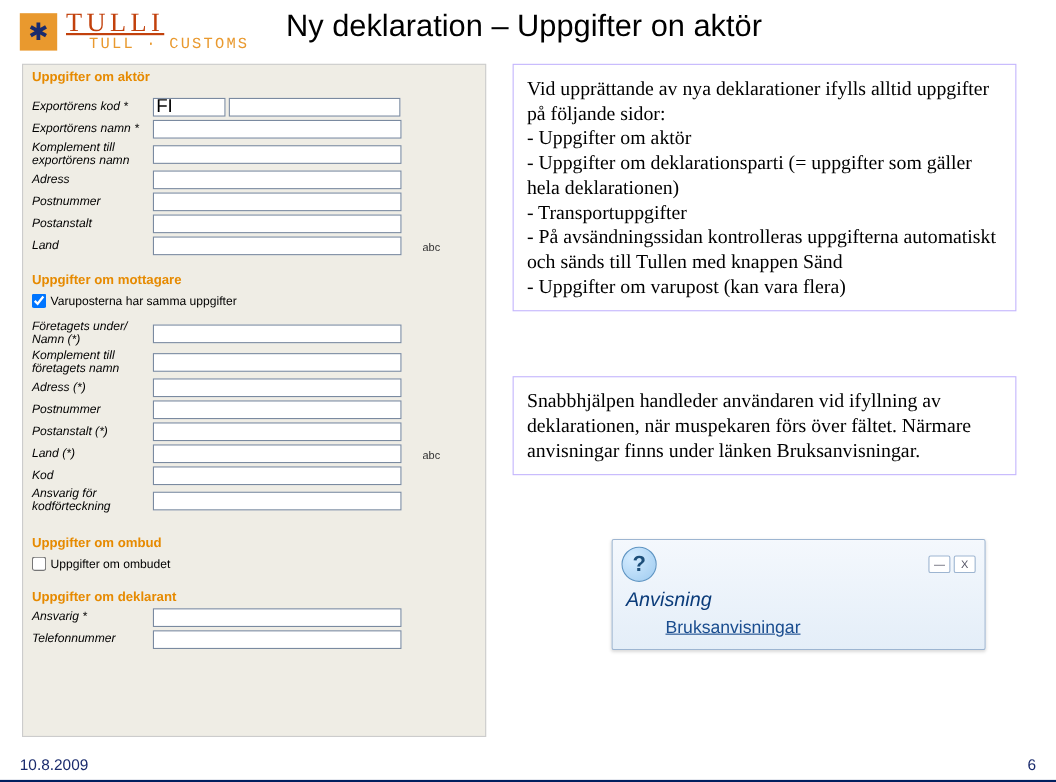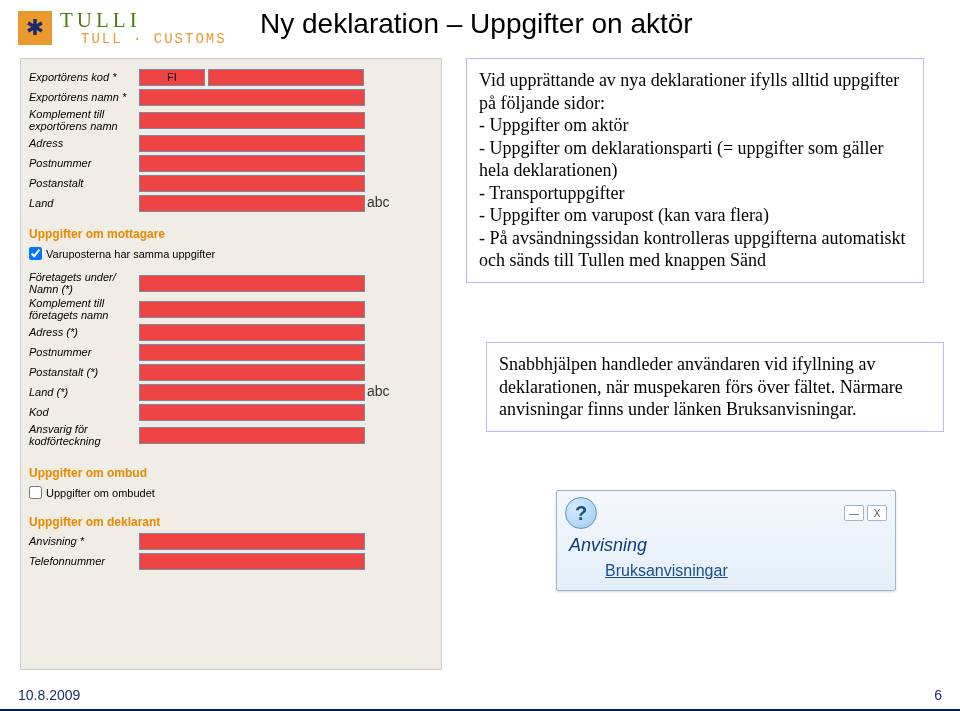--- a/index.html
+++ b/index.html
@@ -40,24 +40,25 @@
     transform: translate(-50%, -50%);
     color: #1a2b6d;
     font-size: 22px;
   }
   .logo-text {
     display: flex;
     flex-direction: column;
   }
   .logo-main {
     font-family: Georgia, serif;
-    font-size: 21px;
+    font-size: 24px;
     letter-spacing: 4px;
-    color: #4d7c0f;
+    color: #c2410c;
     font-weight: normal;
+    text-decoration: underline;
   }
   .logo-sub {
     font-family: Liberation Mono, monospace;
     font-size: 14px;
     letter-spacing: 2px;
     color: #e9992e;
     margin-top: -2px;
     margin-left: 21px;
   }
   .page-title {
@@ -97,32 +98,31 @@
     flex-shrink: 0;
     font-style: italic;
   }
   .form-row .field {
     flex: 1;
   }
   .form-row input[type="text"] {
     width: 220px;
     height: 15px;
     border: 1px solid #7a8aa0;
-    background: #ef4444;
-    font-size: 11px;
+    background: #ffffff;
+    font-size: 17px;
     padding: 0 2px;
-    text-align: center;
   }
   .form-row input.short {
     width: 60px;
   }
   .form-row .abc {
-    font-size: 14px;
+    font-size: 10px;
     color: #333;
-    margin-left: 2px;
+    margin-left: 19px;
   }
   .checkbox-row {
     display: flex;
     align-items: center;
     gap: 4px;
     padding: 4px 8px;
   }
   .checkbox-row input[type="checkbox"] {
     margin: 0;
   }
@@ -138,21 +138,20 @@
   }
   .info-box-1 {
     top: 58px;
     left: 466px;
     width: 432px;
   }
   .info-box-2 {
     top: 342px;
     left: 466px;
     width: 432px;
-    margin-left: 20px;
   }
   .help-widget {
     position: absolute;
     top: 490px;
     left: 556px;
     width: 338px;
     border: 1px solid #9db5d1;
     background: linear-gradient(#f4f8fd, #e4eef8);
     border-radius: 2px;
     box-shadow: 0 1px 3px rgba(0,0,0,0.15);
@@ -235,20 +234,21 @@
     <div class="logo-icon"></div>
     <div class="logo-text">
       <span class="logo-main">TULLI</span>
       <span class="logo-sub">TULL · CUSTOMS</span>
     </div>
   </div>
 
   <div class="page-title">Ny deklaration – Uppgifter on aktör</div>
 
   <div class="form-panel">
+    <div class="section-header">Uppgifter om aktör</div>
     <div style="height:8px"></div>
 
     <div class="form-row">
       <span class="label">Exportörens kod *</span>
       <span class="field"><input type="text" class="short" value="FI" style=""><input type="text" style="width: 150px; margin-left: 3px;"></span>
     </div>
     <div class="form-row">
       <span class="label">Exportörens namn *</span>
       <span class="field"><input type="text" style=""></span>
     </div>
@@ -317,36 +317,36 @@
     <div style="height:14px"></div>
     <div class="section-header">Uppgifter om ombud</div>
     <div class="checkbox-row">
       <input type="checkbox" style="">
       <span>Uppgifter om ombudet</span>
     </div>
 
     <div style="height:8px"></div>
     <div class="section-header">Uppgifter om deklarant</div>
     <div class="form-row">
-      <span class="label">Anvisning *</span>
+      <span class="label">Ansvarig *</span>
       <span class="field"><input type="text" style=""></span>
     </div>
     <div class="form-row">
       <span class="label">Telefonnummer</span>
       <span class="field"><input type="text" style=""></span>
     </div>
   </div>
 
   <div class="info-box info-box-1">
     <div>Vid upprättande av nya deklarationer ifylls alltid uppgifter på följande sidor:</div>
     <div>- Uppgifter om aktör</div>
     <div>- Uppgifter om deklarationsparti (= uppgifter som gäller hela deklarationen)</div>
     <div>- Transportuppgifter</div>
+    <div>- På avsändningssidan kontrolleras uppgifterna automatiskt och sänds till Tullen med knappen Sänd</div>
     <div>- Uppgifter om varupost (kan vara flera)</div>
-    <div>- På avsändningssidan kontrolleras uppgifterna automatiskt och sänds till Tullen med knappen Sänd</div>
   </div>
 
   <div class="info-box info-box-2">
     <div>Snabbhjälpen handleder användaren vid ifyllning av deklarationen, när muspekaren förs över fältet. Närmare anvisningar finns under länken Bruksanvisningar.</div>
   </div>
 
   <div class="help-widget">
     <div class="help-header">
       <div class="help-qmark">?</div>
       <div class="help-title-row">

